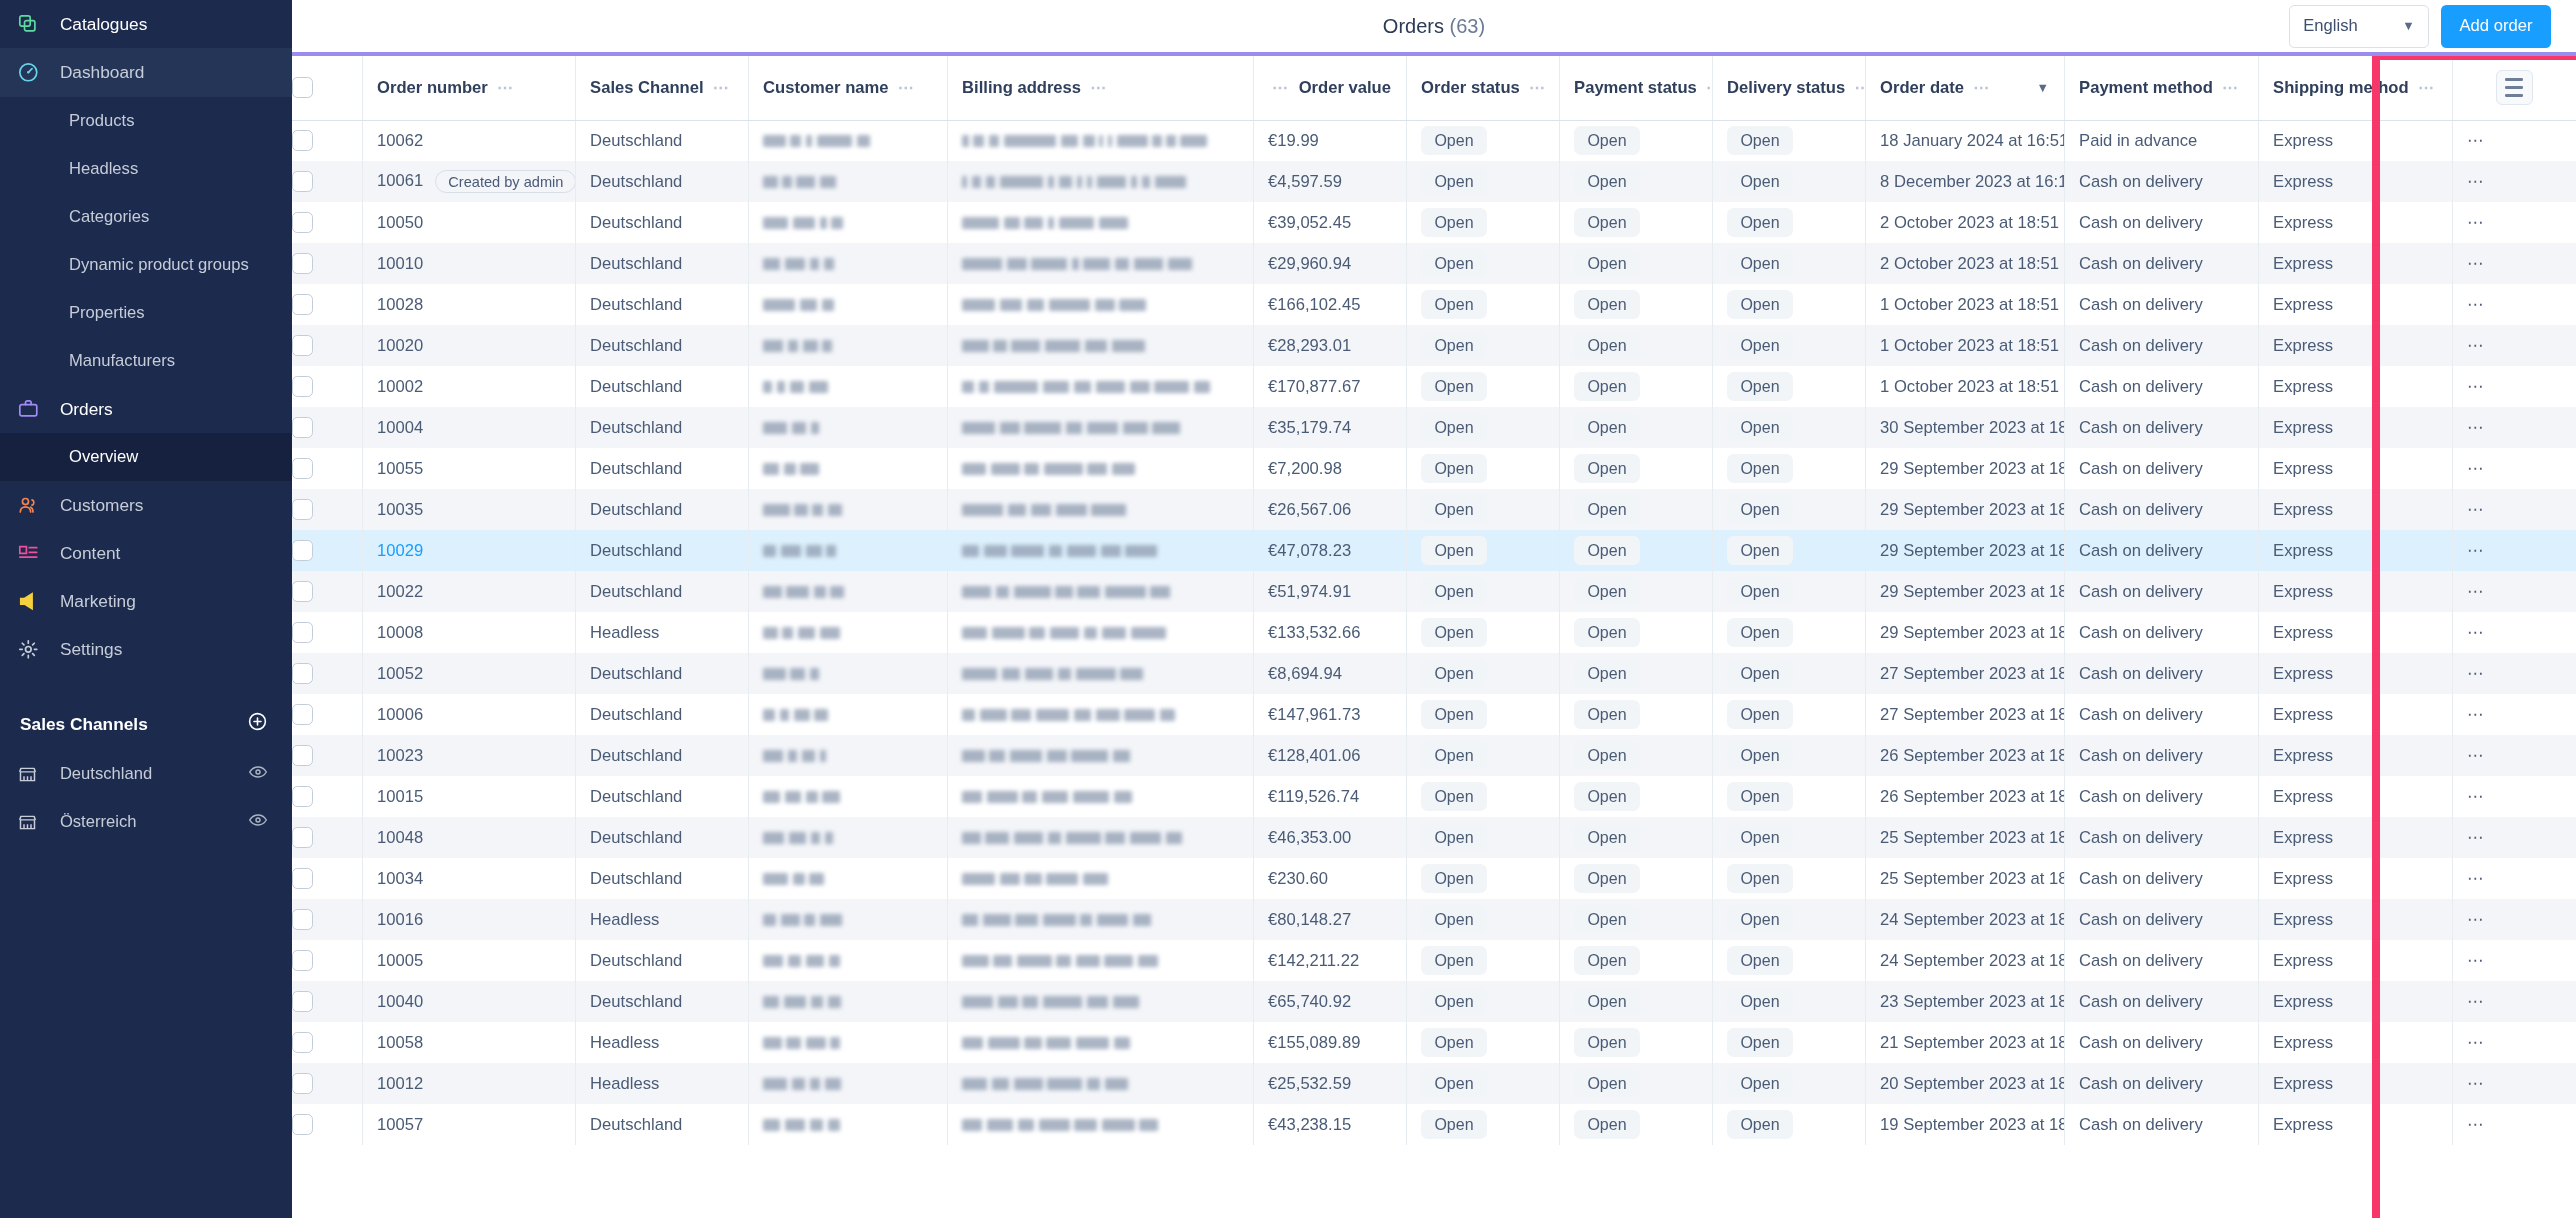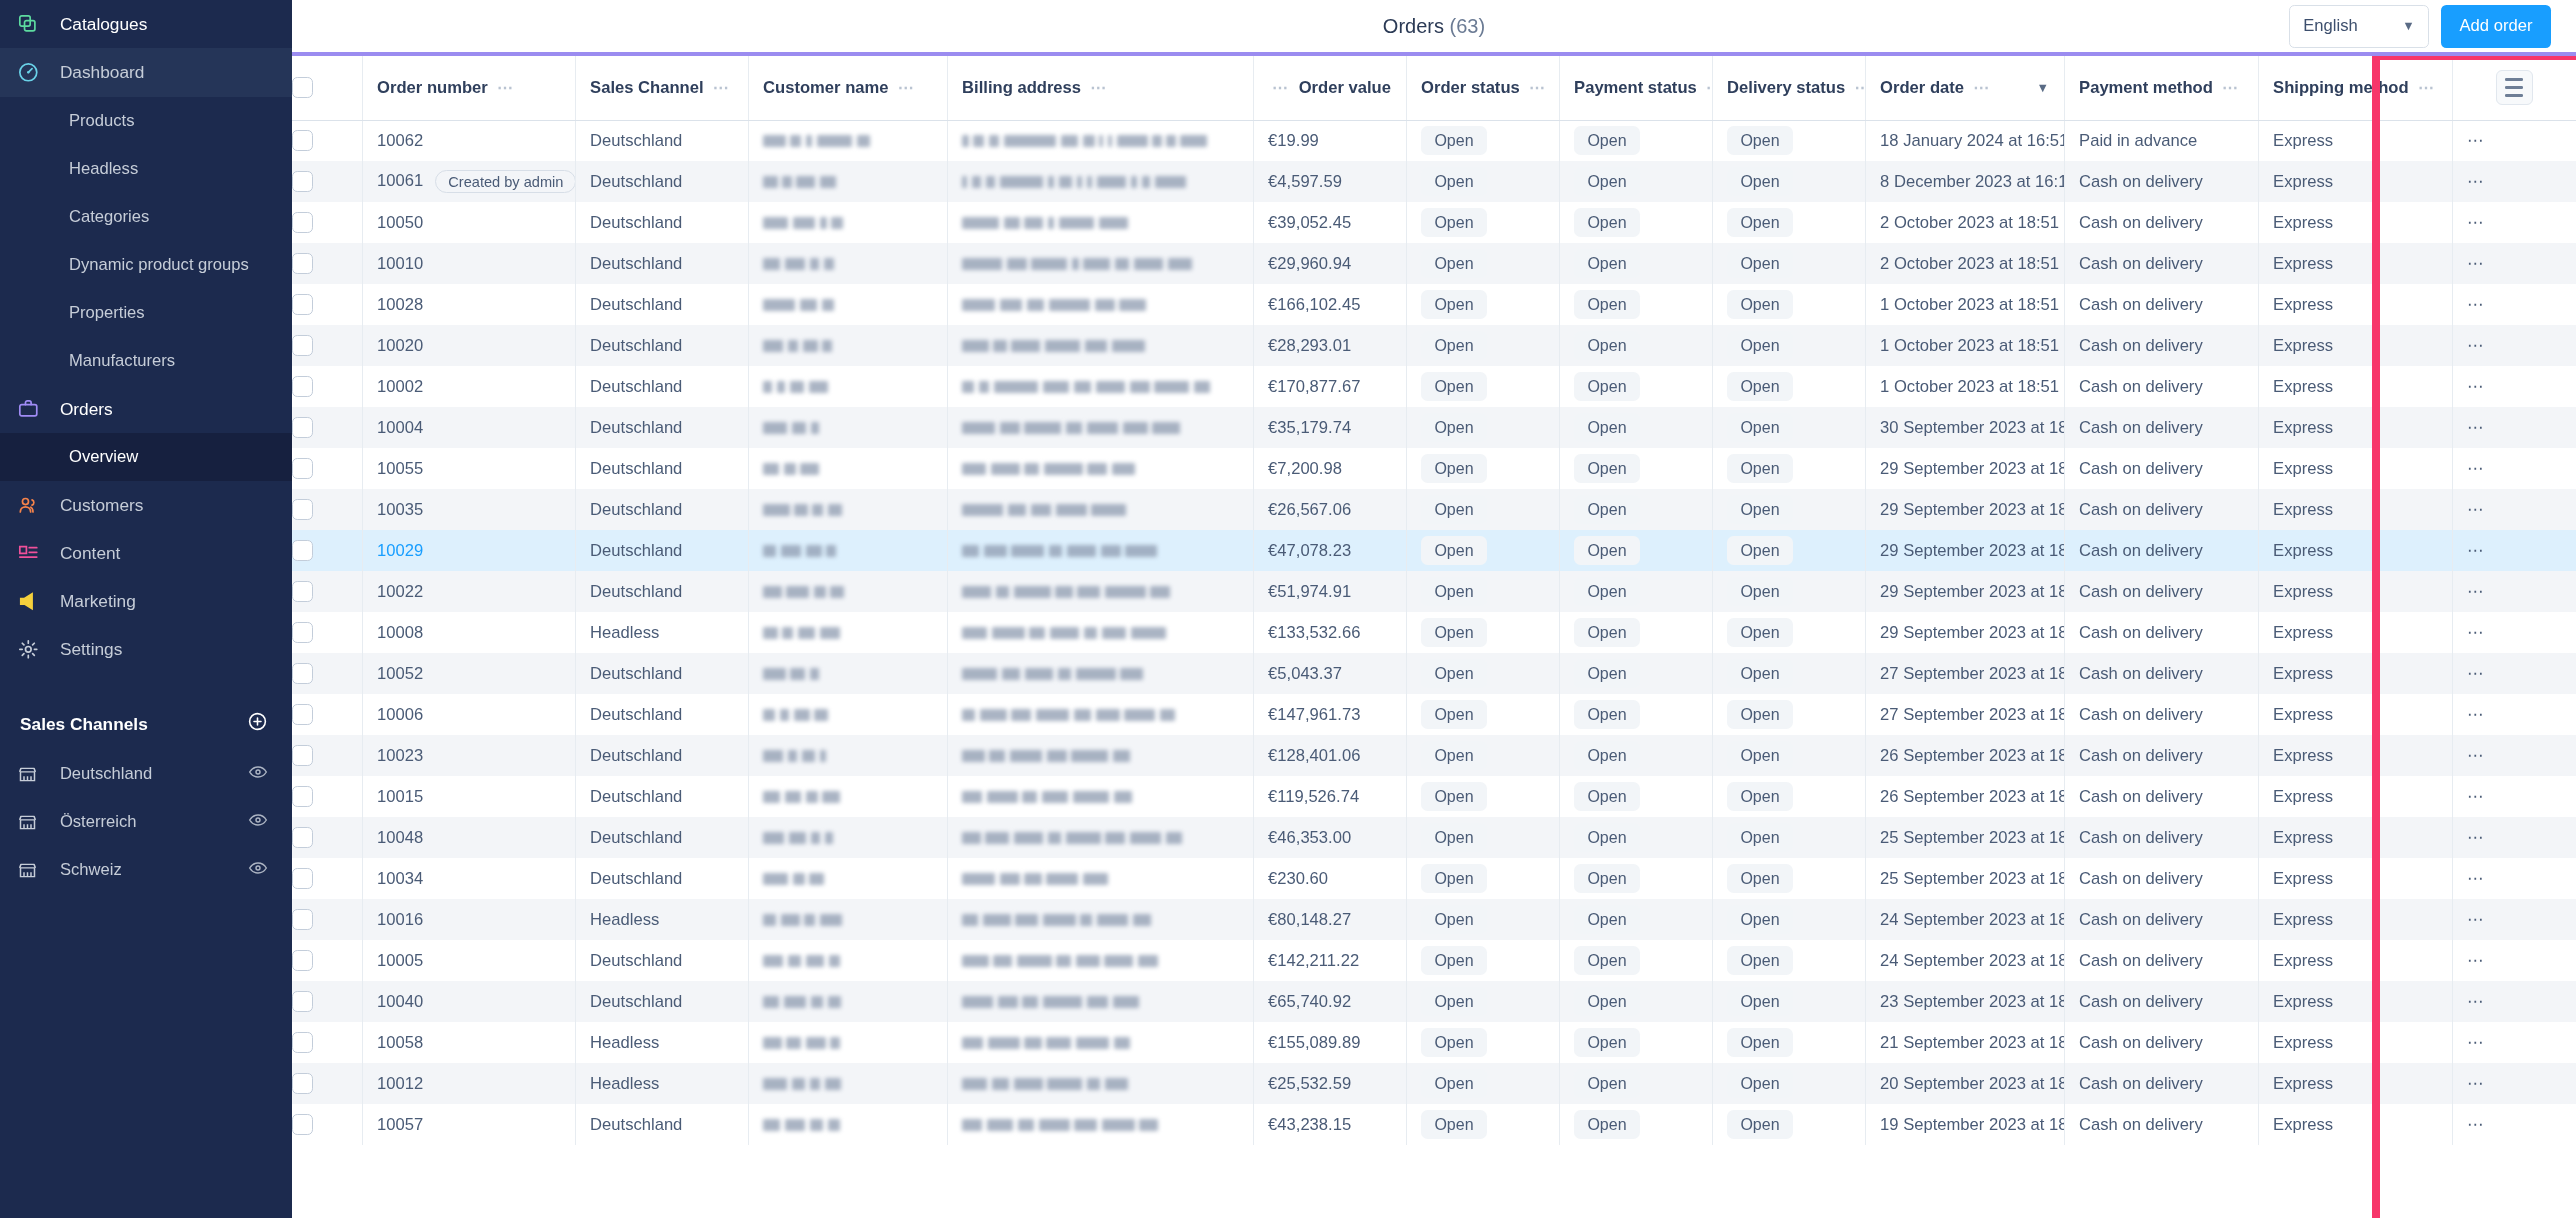--- a/index.html
+++ b/index.html
@@ -284,38 +284,20 @@
         <span class="nav-label">Österreich</span>
       </span>
       <span class="eye">
         <svg width="20" height="20" viewBox="0 0 24 24" fill="none" stroke="#c6cdd8" stroke-width="1.7">
           <path d="M2 12s3.6-6 10-6 10 6 10 6-3.6 6-10 6S2 12 2 12z"></path>
             <circle cx="12" cy="12" r="2.4"></circle>
         </svg>
       </span>
     </div>
 
-    <div class="channel-item">
-      <span class="channel-left">
-        <span class="nav-icon">
-          <svg width="21" height="21" viewBox="0 0 24 24" fill="none" stroke="#c6cdd8" stroke-width="1.7">
-            <path d="M4 9h16v10H4z"></path>
-              <path d="M3 9l1.5-4h15L21 9" stroke-linejoin="round"></path>
-              <path d="M8 19v-5M12 19v-5M16 19v-5"></path>
-          </svg>
-        </span>
-        <span class="nav-label">Schweiz</span>
-      </span>
-      <span class="eye">
-        <svg width="20" height="20" viewBox="0 0 24 24" fill="none" stroke="#c6cdd8" stroke-width="1.7">
-          <path d="M2 12s3.6-6 10-6 10 6 10 6-3.6 6-10 6S2 12 2 12z"></path>
-            <circle cx="12" cy="12" r="2.4"></circle>
-        </svg>
-      </span>
-    </div>
   </aside>
 
   <main class="main">
 
     <div class="topbar">
       <div class="page-title">
         <span>Orders</span>
         <span class="count">(63)</span>
       </div>
       <div class="topbar-right">
@@ -862,21 +844,21 @@
               <td>
                 <span class="blur">
                   <i style="width:35px"></i>
                   <i style="width:18.6px"></i>
                   <i style="width:28px"></i>
                   <i style="width:13.3px"></i>
                   <i style="width:40px"></i>
                   <i style="width:22.6px"></i>
                 </span>
               </td>
-              <td class="num">€5,043.37</td>
+              <td class="num">€8,694.94</td>
               <td><span class="status-chip">Open</span></td>
               <td><span class="status-chip">Open</span></td>
               <td><span class="status-chip">Open</span></td>
               <td>27 September 2023 at 18:51</td>
               <td>Cash on delivery</td>
               <td>Express</td>
               <td class="rowdots nobd">⋯</td>
             </tr>
             <tr>
               <td class="cbcell"><span class="cb"></span></td>

